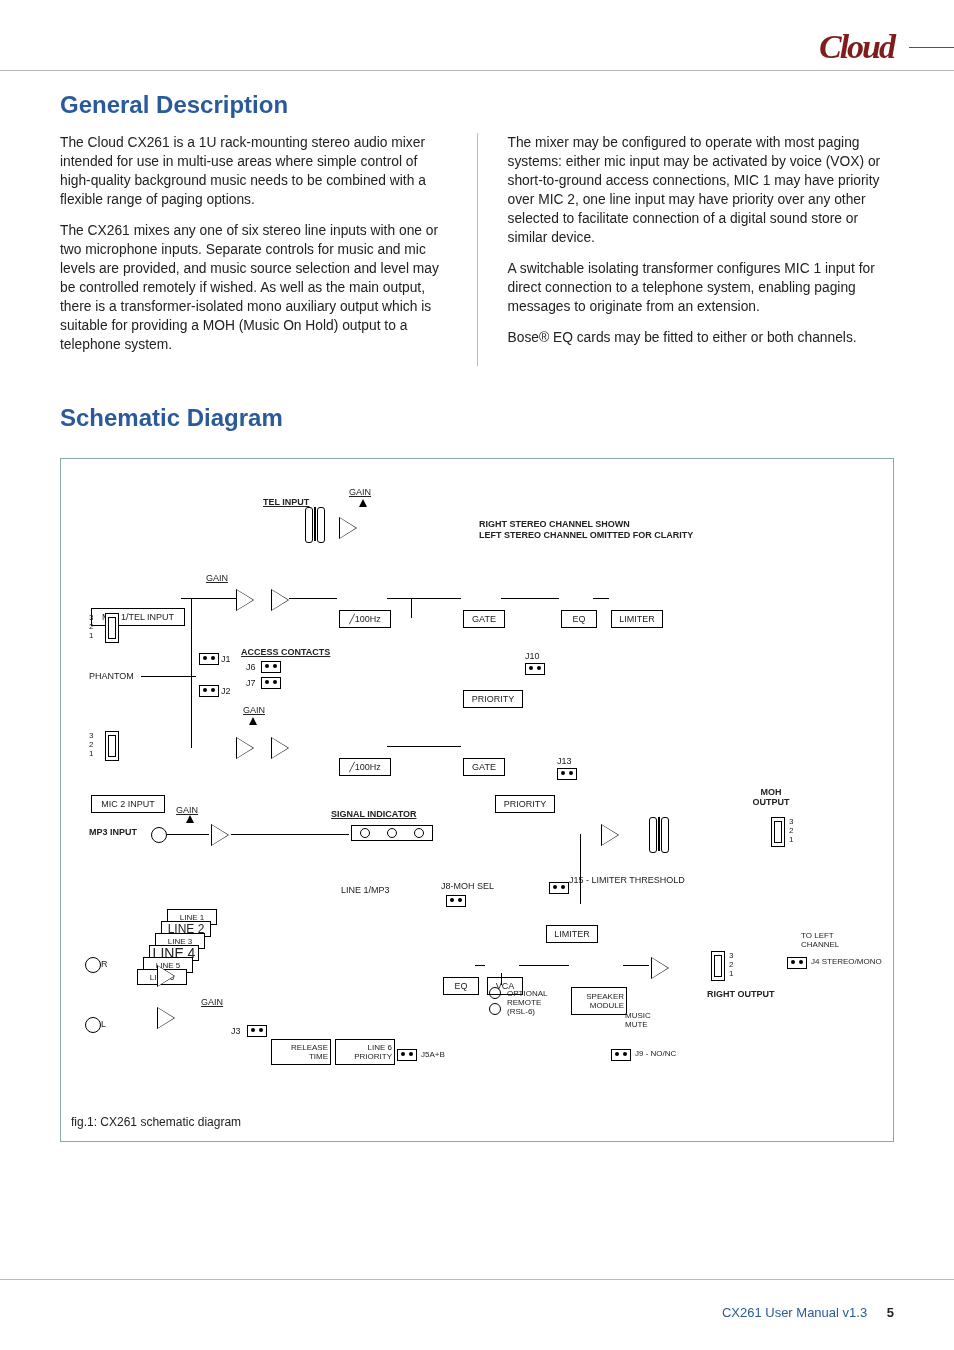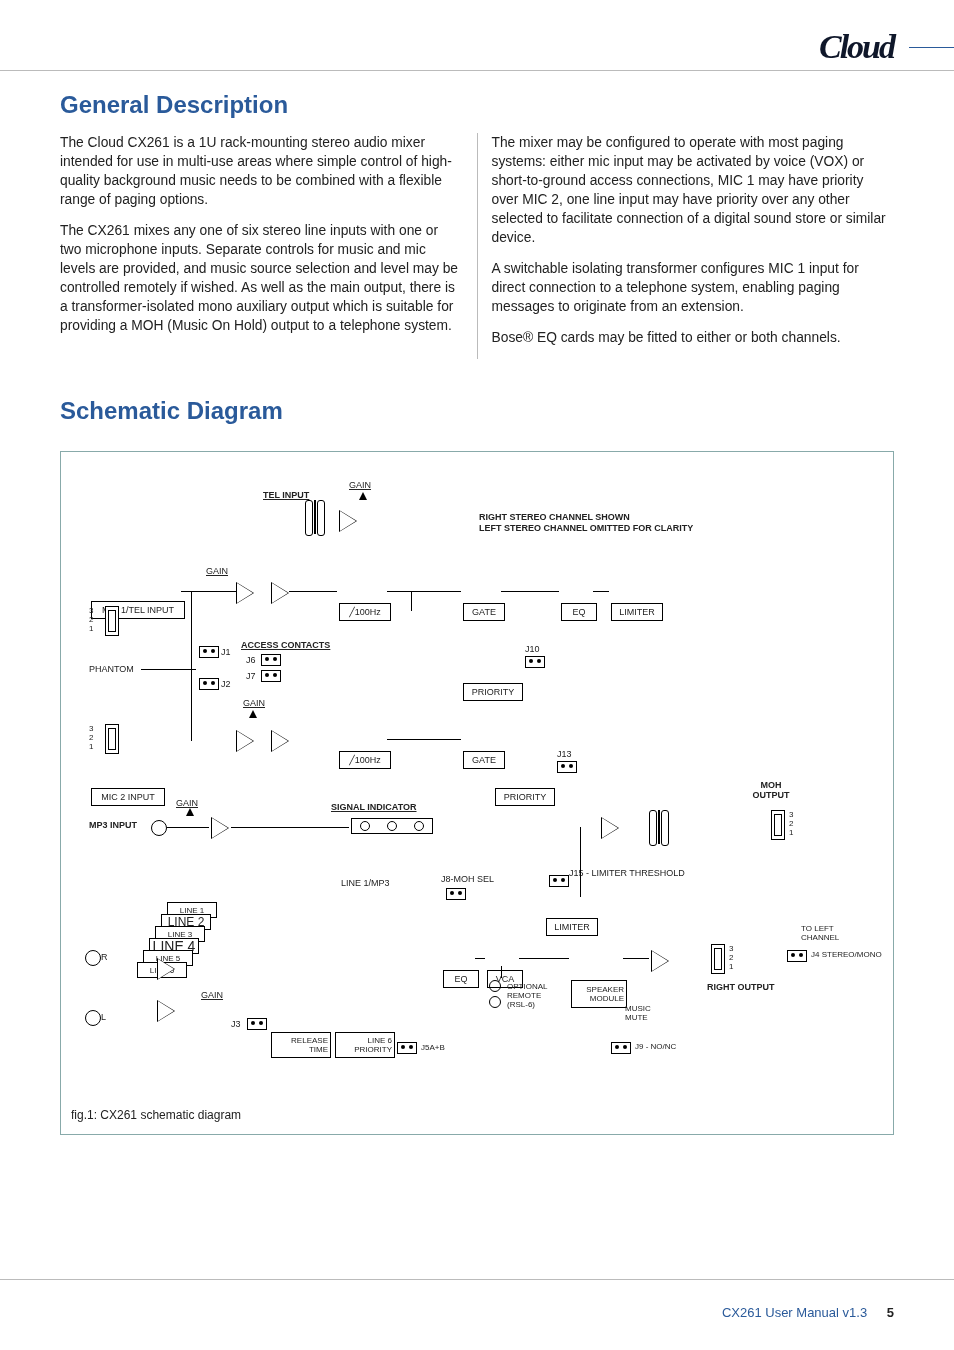--- a/index.html
+++ b/index.html
@@ -1,21 +1,21 @@
 <!DOCTYPE html>
 <html><head>
 <meta charset="utf-8">
 <style>
   body{margin:0;background:#fff;font-family:"Helvetica Neue",Arial,sans-serif;color:#222;}
   .page{width:954px;height:1350px;position:relative;box-sizing:border-box;padding:30px 60px 40px 60px;}
   .hr-top{border:none;border-top:1px solid #bbb;margin:40px -60px 0 -60px;}
-  .logo{position:absolute;top:28px;right:60px;font-family:Georgia,serif;font-size:34px;font-weight:900;font-style:italic;color:#0f172a;letter-spacing:-2px;text-align:center;}
+  .logo{position:absolute;top:28px;right:60px;font-family:Georgia,serif;font-size:34px;font-weight:900;font-style:italic;color:#7f1d1d;letter-spacing:-2px;text-align:center;}
   .logo::after{content:"";position:absolute;right:-60px;top:50%;width:45px;border-top:1px solid #2a5a9a;}
   h2.section{color:#2a5a9a;font-size:24px;font-weight:600;margin:20px 0 14px 0;}
-  .twocol{display:flex;gap:0;margin-top:2px;}
+  .twocol{display:flex;gap:16px;margin-top:2px;}
   .twocol .col{flex:1;}
   .twocol .sep{width:1px;background:#bbb;margin:0 14px;}
   p{font-size:13.8px;line-height:1.38;margin:0 0 12px 0;}
   .schem-wrap{margin-top:38px;}
   .schem-box{border:1px solid #8aa;margin-top:26px;padding:18px 10px 12px 10px;}
   .schem-inner{position:relative;width:100%;height:630px;font-family:Arial,sans-serif;}
   .blk{position:absolute;border:1px solid #000;font-size:9px;text-align:right;background:#fff;display:flex;align-items:center;justify-content:center;padding:1px 2px;margin-top:20px;}
   .lbl{position:absolute;font-size:9px;font-weight:bold;}
   .tlbl{position:absolute;font-size:9px;}
   .hline{position:absolute;height:1px;background:#000;}

